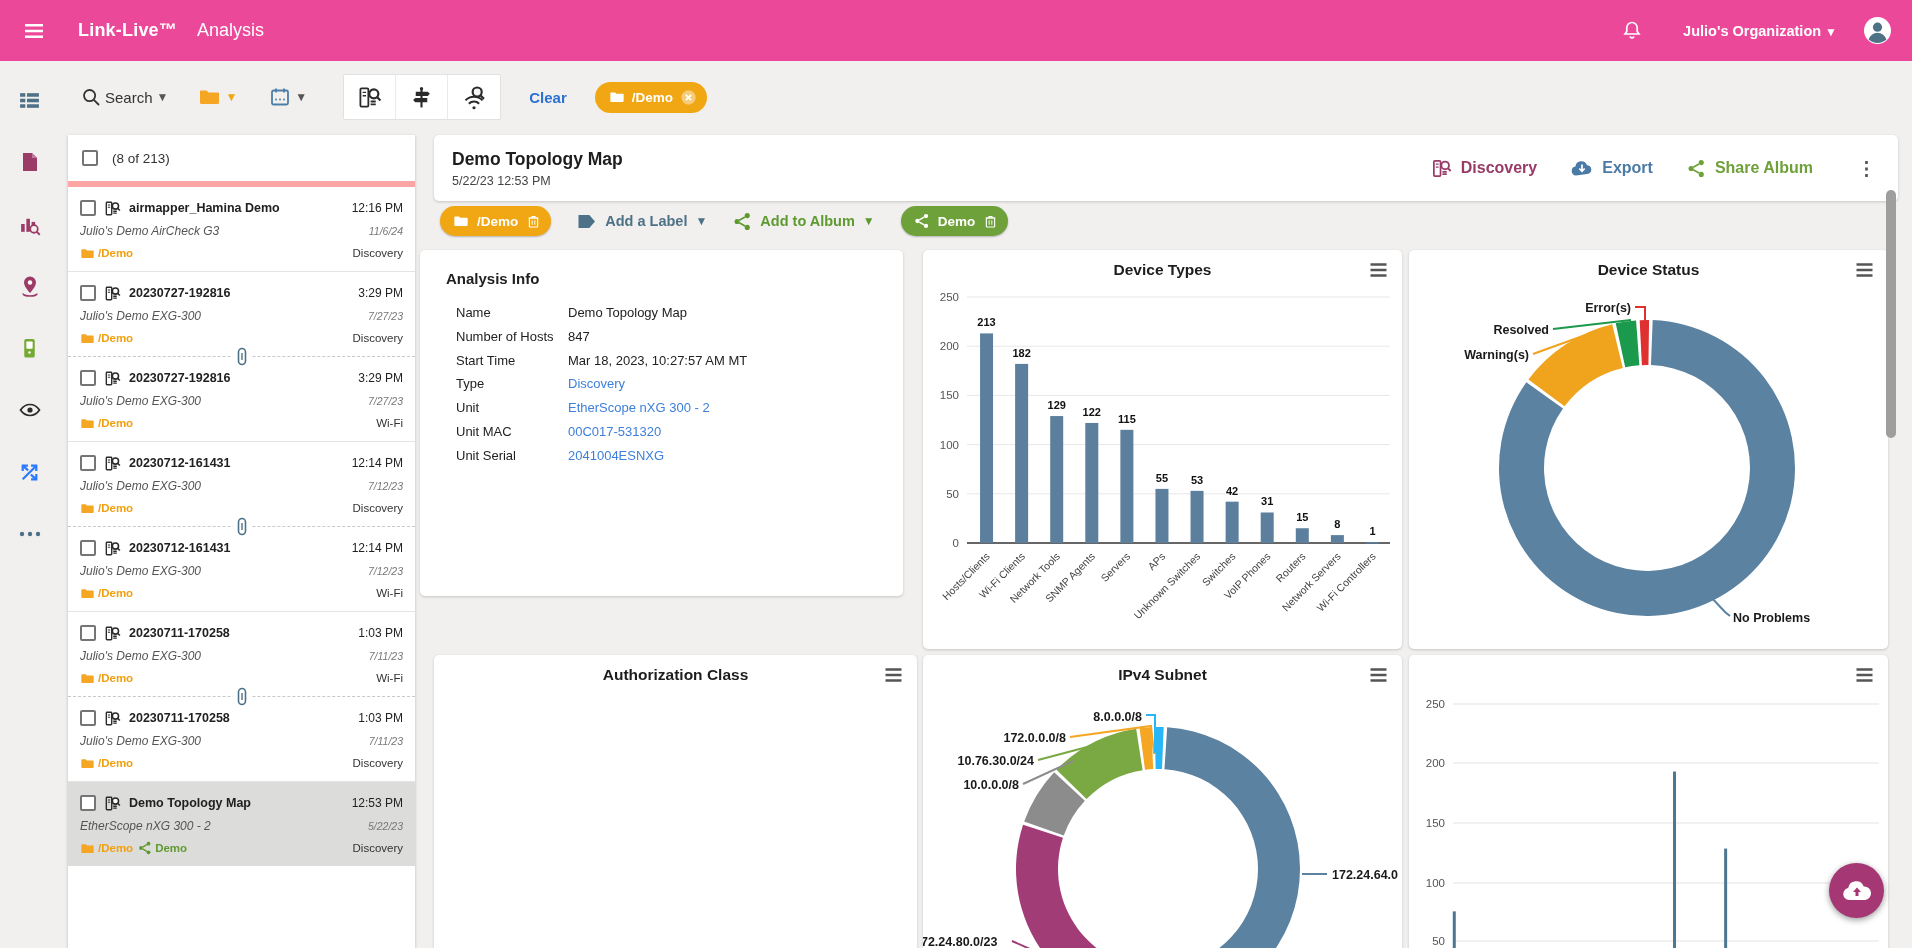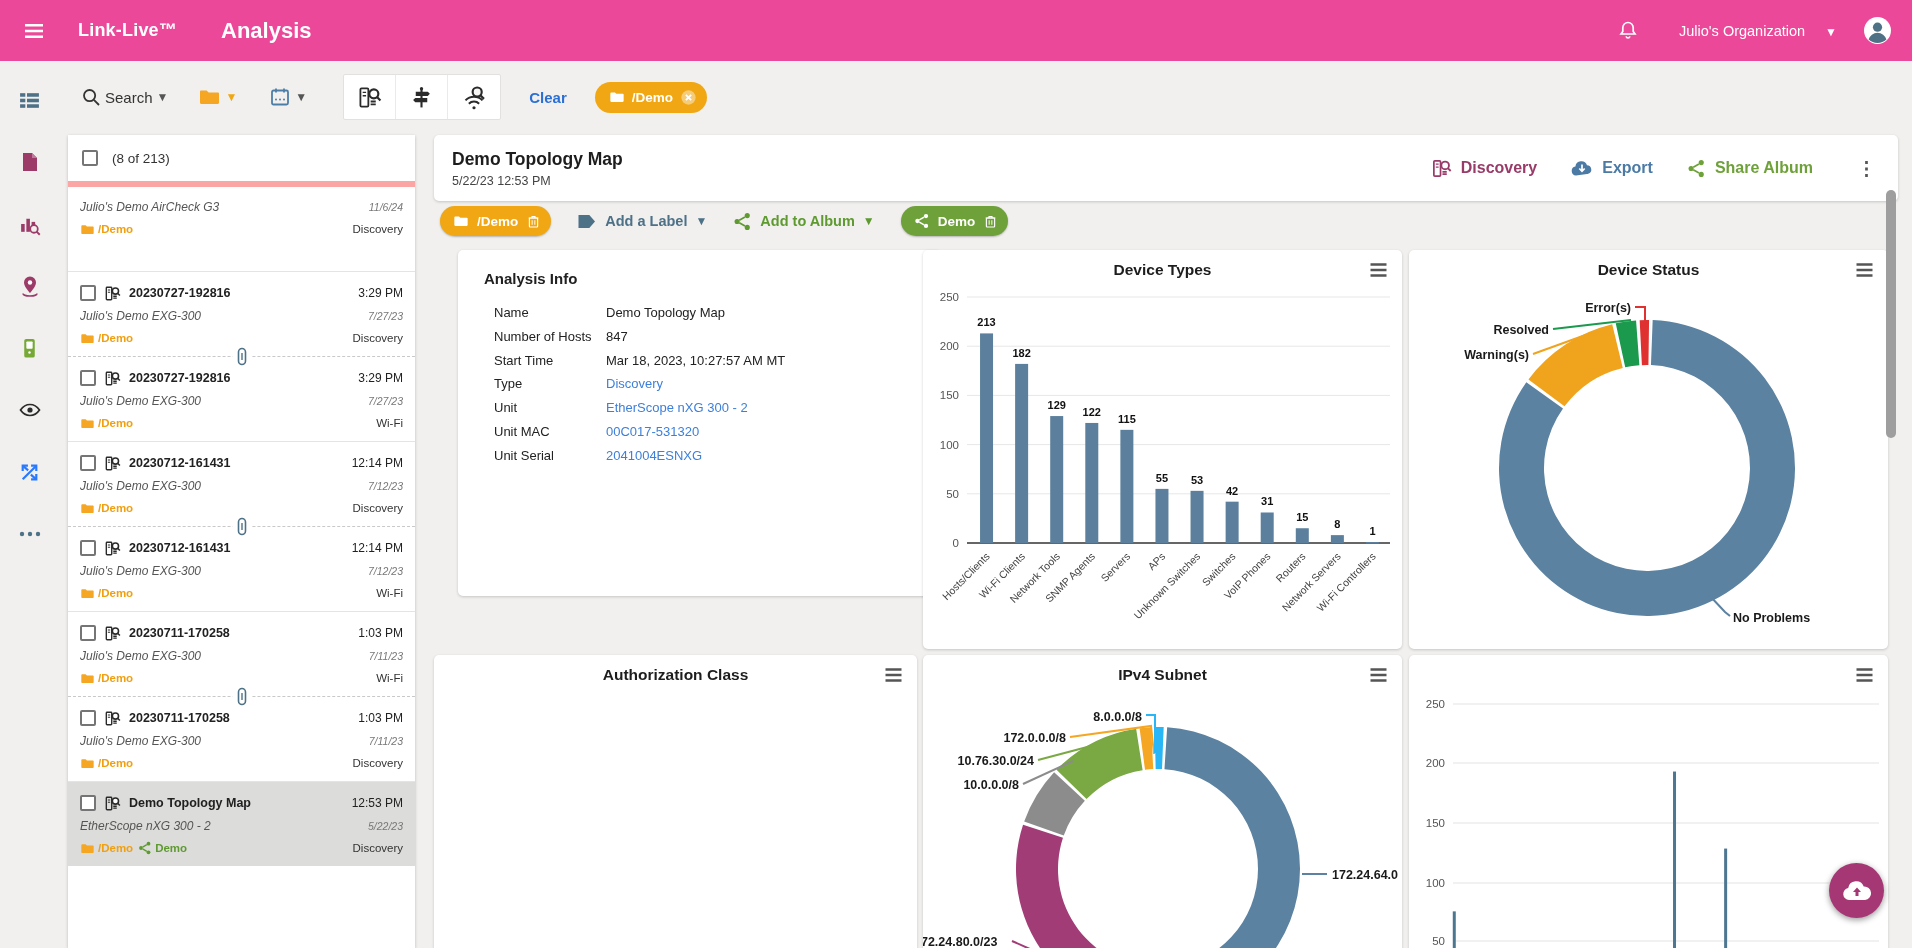--- a/index.html
+++ b/index.html
@@ -4,24 +4,24 @@
 <style>
   * { margin:0; padding:0; box-sizing:border-box; }
   html,body { width:1912px; height:948px; overflow:hidden; }
   body { font-family:"Liberation Sans", sans-serif; background:#f1f0ee; position:relative; color:#212121; }
 
   
   #navbar { position:absolute; left:0; top:0; width:1912px; height:61px; background:#ec4899;
             display:flex; align-items:center; color:#fff; z-index:30; }
   #navbar .menu-btn { width:40px; height:40px; margin-left:14px; display:flex; align-items:center; justify-content:center; cursor:pointer; }
   .brand { font-size:18px; font-weight:bold; margin-left:24px; letter-spacing:.2px; }
-  .section-title { font-size:22px; font-weight:bold; margin-left:44px; }
+  .section-title { font-size:18px; font-weight:normal; margin-left:20px; }
   #navbar .spacer { flex:1; }
   .nav-bell { width:30px; height:30px; display:flex; align-items:center; justify-content:center; cursor:pointer; }
-  .org-switcher { display:flex; align-items:flex-end; gap:20px; margin:0 26px 0 36px; cursor:pointer; font-size:14.5px; font-weight:normal; }
+  .org-switcher { display:flex; align-items:flex-end; gap:4px; margin:0 26px 0 36px; cursor:pointer; font-size:14.5px; font-weight:bold; }
   .org-caret { font-size:12px; }
   .avatar-btn { margin-right:20px; cursor:pointer; display:flex; }
 
   
   #rail { position:absolute; left:0; top:61px; width:59px; height:887px; background:#f1f0ee; z-index:20; }
   .rail-icon { width:59px; height:46px; margin-top:16px; display:flex; align-items:center; justify-content:center; cursor:pointer; }
   #help-fab { position:absolute; left:17px; top:832px; width:25px; height:25px; background:#4d7187; color:#fff;
               border-radius:4px; font-size:14px; font-weight:bold; display:flex; align-items:center; justify-content:center; cursor:pointer; }
 
   
@@ -74,21 +74,21 @@
   
   #tagbar { position:absolute; left:440px; top:206px; display:flex; align-items:center; gap:26px; z-index:4; }
   .tag-chip { height:30px; border-radius:15px; display:inline-flex; align-items:center; gap:8px; color:#fff;
               font-size:13.5px; font-weight:bold; padding:0 10px 0 13px; cursor:pointer; box-shadow:0 1px 2px rgba(0,0,0,.25); }
   .tag-plain { display:flex; align-items:center; gap:8px; font-size:14.5px; font-weight:bold; cursor:pointer; }
 
   
   .chart-title { position:absolute; top:11px; left:0; right:0; text-align:center; font-size:15.5px; font-weight:bold; color:#1d1d1d; }
   .card-burger { position:absolute; top:12px; right:14px; cursor:pointer; }
   .chart-svg { position:absolute; left:0; top:0; }
-  #card-analysis  { left:458px; top:250px; width:483px; height:346px; }
+  #card-analysis  { left:420px; top:250px; width:483px; height:346px; }
   #card-devtypes  { left:923px; top:250px; width:479px; height:399px; overflow:hidden; }
   #card-devstatus { left:1409px; top:250px; width:479px; height:399px; overflow:hidden; }
   #card-auth      { left:434px; top:655px; width:483px; height:320px; overflow:hidden; }
   #card-ipv4      { left:923px; top:655px; width:479px; height:320px; overflow:hidden; }
   #card-vlan      { left:1409px; top:655px; width:479px; height:320px; overflow:hidden; }
 
   
   #card-analysis { padding:20px 26px; }
   .ai-title { font-size:15px; font-weight:bold; margin-bottom:14px; }
   .ai-row { display:flex; font-size:13px; line-height:23.8px; }
@@ -272,20 +272,32 @@
   </div>
 </div>
 
 <div id="listpanel">
   <div class="list-header">
     <span class="cb"></span>
     <span>(8 of 213)</span>
   </div>
   <div id="list-items">
       <div class="list-item">
+        <div class="li-l1">
+          <span class="cb"></span>
+          <svg width="17" height="17" viewBox="0 0 22 22">
+            <rect x="3" y="3" width="7" height="16" rx="1" fill="none" stroke="#2b2b2b" stroke-width="1.8"></rect>
+            <path d="M5 6.5h3M5 9.5h3" stroke="#2b2b2b" stroke-width="1.3"></path>
+            <path d="M12 14.5h4.5M12 17h4.5" stroke="#2b2b2b" stroke-width="1.8"></path>
+            <circle cx="14.8" cy="7.8" r="4" fill="#fff" stroke="#2b2b2b" stroke-width="2"></circle>
+            <path d="M17.6 10.6l3 3" stroke="#2b2b2b" stroke-width="2"></path>
+          </svg>
+          <span class="li-name">airmapper_Hamina Demo</span>
+          <span class="li-time">12:16 PM</span>
+        </div>
         <div class="li-l2">
           <span class="li-unit">Julio's Demo AirCheck G3</span>
           <span class="li-date">11/6/24</span>
         </div>
         <div class="li-l3">
           <span class="li-folder">
             <svg width="15" height="13" viewBox="0 0 22 20">
               <path d="M1.5 4.6c0-.7.5-1.2 1.2-1.2h5.4l2 2h9.2c.7 0 1.2.5 1.2 1.2v9.2c0 .7-.5 1.2-1.2 1.2H2.7c-.7 0-1.2-.5-1.2-1.2z" fill="#f5a623"></path>
             </svg>
             <span>/Demo</span>

